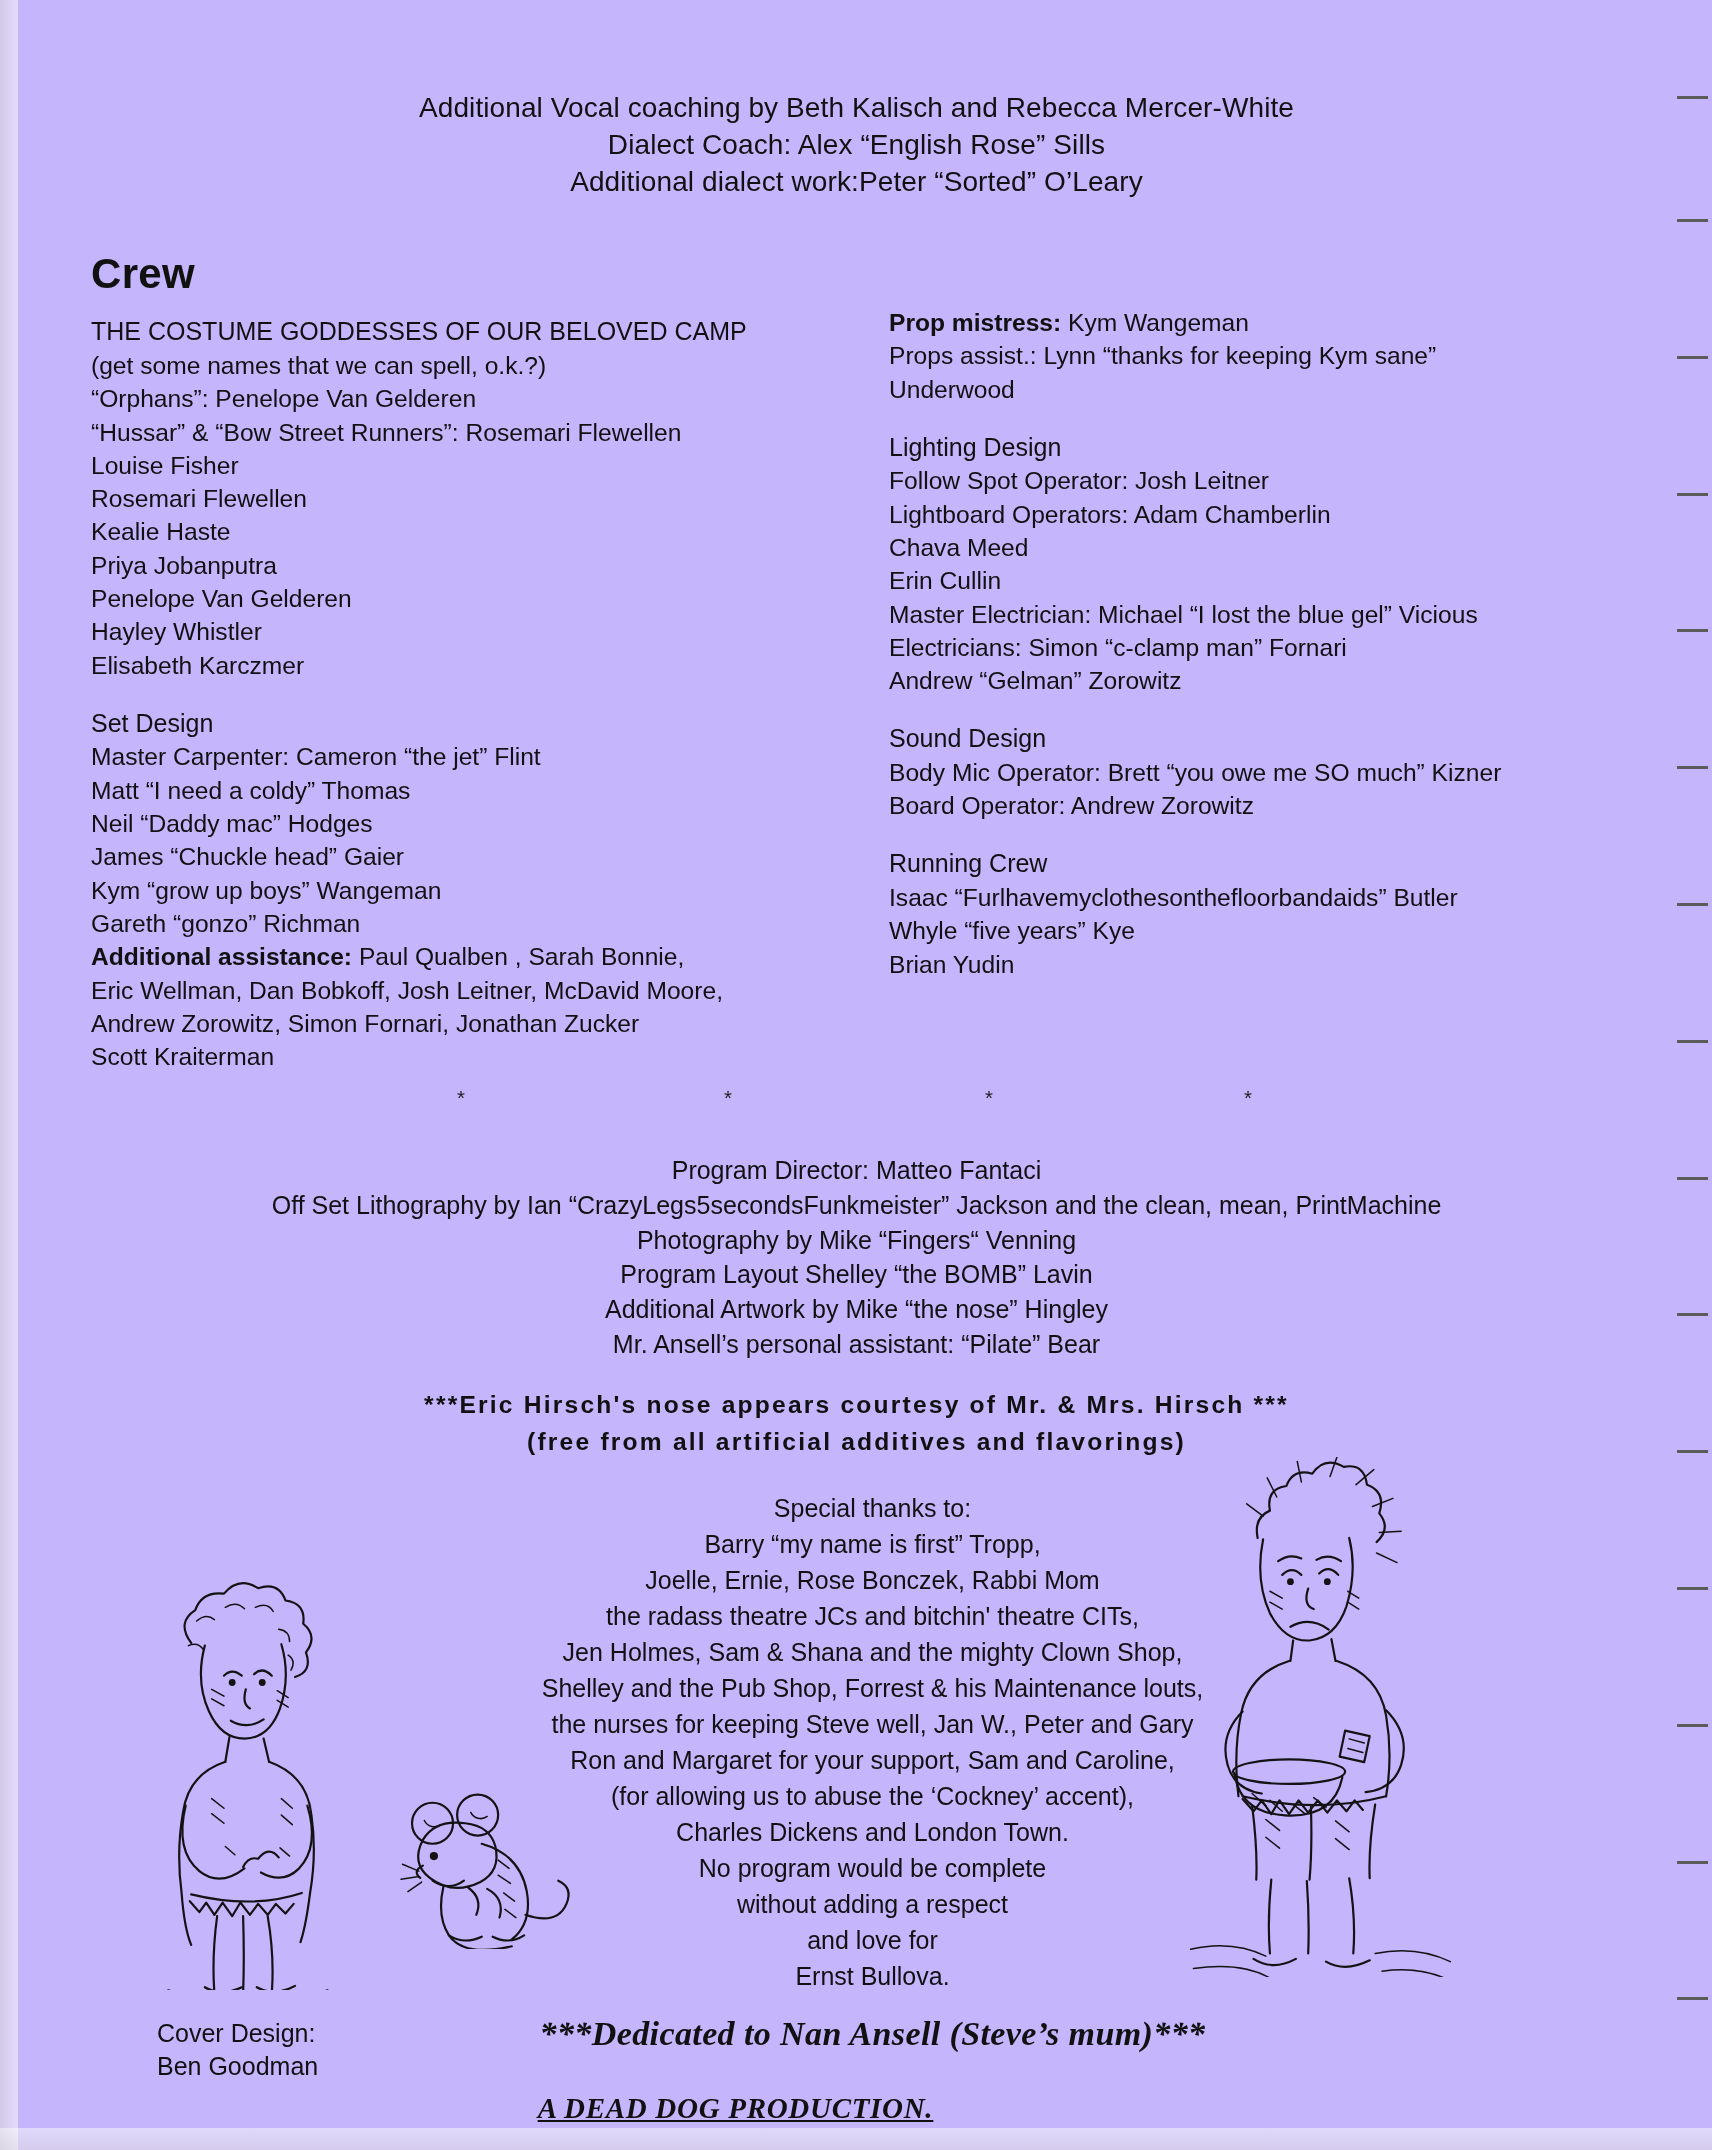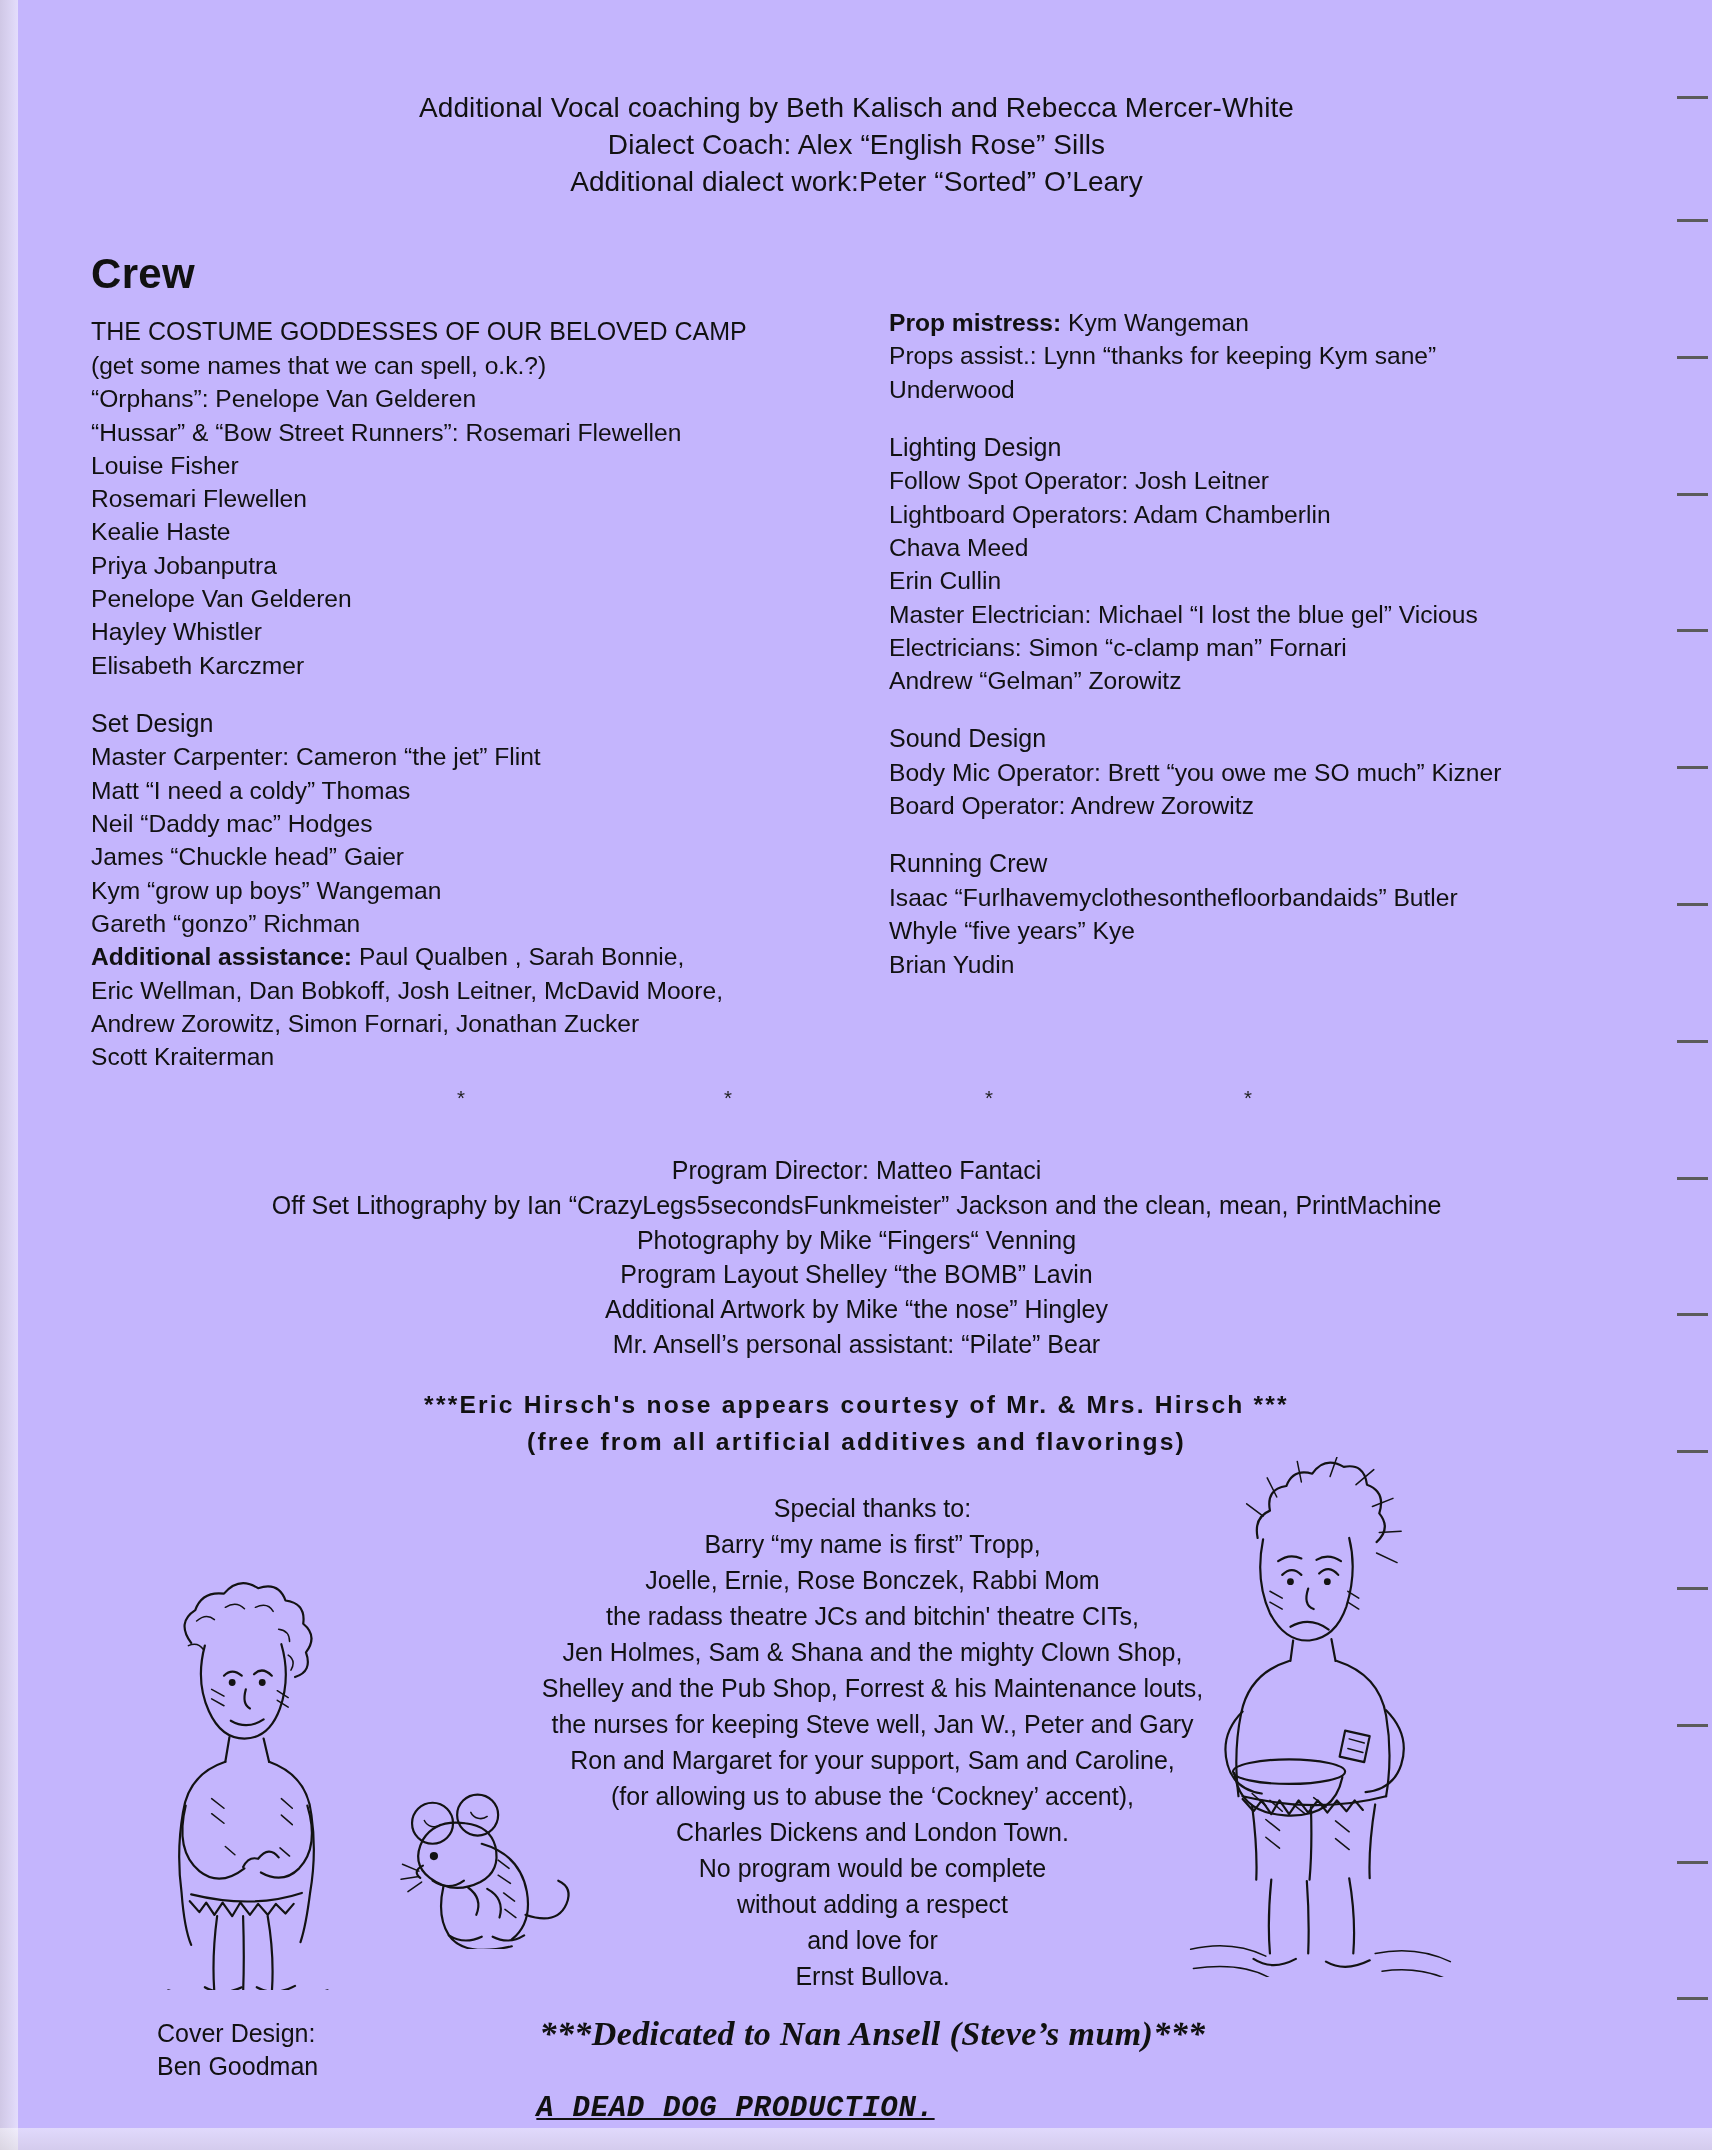--- a/index.html
+++ b/index.html
@@ -145,21 +145,21 @@
     font-size: 34px;
     font-weight: bold;
     letter-spacing: 0.4px;
   }
   .production {
     position: absolute;
     left: 0;
     top: 2092px;
     width: 1471px;
     text-align: center;
-    font-family: Liberation Mono, monospace;
+    font-family: Liberation Serif, serif;
     font-size: 29px;
     font-weight: bold;
     font-style: italic;
     letter-spacing: 0.7px;
     text-decoration: underline;
   }
   .cover-design {
     position: absolute;
     left: 140px;
     top: 2017px;

